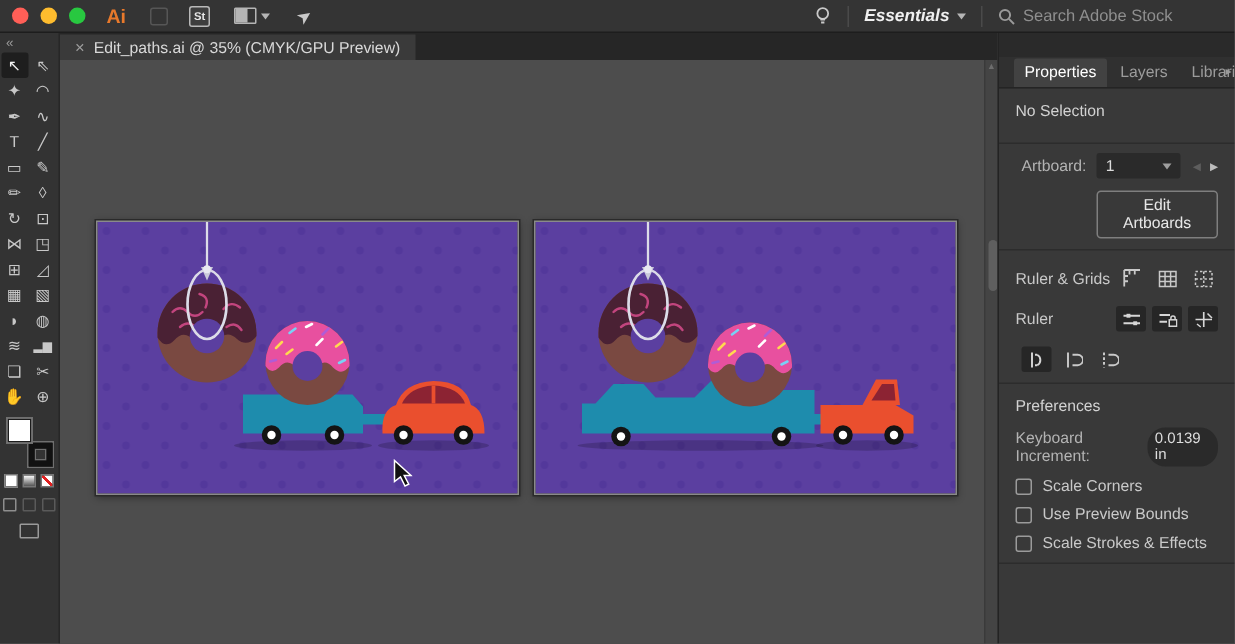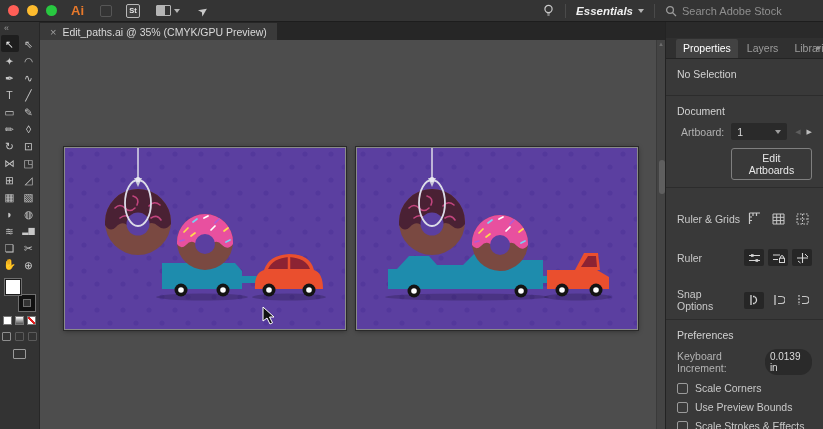--- a/index.html
+++ b/index.html
@@ -89,21 +89,21 @@
   .sec-title { color:#d2d2d2; margin-top:9px; }
   .no-sel { padding:9px 0 8px; color:#d2d2d2; }
   .flabel { width:58px; text-align:right; margin-right:7px; color:#b3b3b3; }
   .dropdown { width:66px; height:17px; background:#2a2a2a; border-radius:2px; display:flex;
     align-items:center; padding:0 6px; color:#dcdcdc; }
   .dropdown .caret { margin-left:auto; border-top-color:#9e9e9e; }
   .ab-arrows { display:flex; gap:6px; margin-left:8px; font-size:7px; }
   .ab-prev { color:#5e5e5e; } .ab-next { color:#bdbdbd; }
   .btn { display:inline-block; border:1px solid #7f7f7f; border-radius:3px; color:#e8e8e8;
     background:transparent; padding:3px 9px; font-size:10.5px; font-family:inherit; }
-  .icon-row { margin-top:22px; }
+  .icon-row { margin-top:10px; }
   .icon-row .lbl { flex:1; color:#c9c9c9; }
   .icon-btn { width:20px; height:17px; display:flex; align-items:center; justify-content:center;
     margin-left:4px; }
   .icon-btn.pressed { background:#262626; border-radius:2px; }
   .kbrow { margin-top:8px; }
   .kbval { margin-left:auto; background:#2a2a2a; border-radius:12px; padding:2px 5px; color:#dddddd;
     font-size:10px; }
   .cbrow { margin-top:7px; display:flex; align-items:center; gap:7px; }
   .cbox { width:11px; height:11px; border:1px solid #9b9b9b; border-radius:2px; background:transparent; }
 </style>
@@ -371,21 +371,20 @@
       <span class="ptab active">Properties</span>
       <span class="ptab">Layers</span>
       <span class="ptab">Libraries</span>
       <span class="panel-expand">▸</span>
     </div>
 
     <div class="pbody">
       <div class="no-sel">No Selection</div>
       <div class="pdiv"></div>
 
-      <div class="sec-title">Document</div>
 
 
       <div class="prow" style="margin-top:6px;">
         <span class="flabel">Artboard:</span>
         <span class="dropdown">
           <span>1</span>
           <span class="caret"></span>
         </span>
         <span class="ab-arrows">
           <span class="ab-prev">◀</span>
@@ -437,21 +436,20 @@
         </span>
         <span class="icon-btn pressed">
           <svg width="13" height="12" viewBox="0 0 13 12">
             <path d="M6.5 1 V11 M1 6 H12" stroke="#d6d6d6" stroke-width="1.1"></path>
             <path d="M9 2 L12 5 M2 9 L4.5 11" stroke="#d6d6d6" stroke-width="1"></path>
           </svg>
         </span>
       </div>
 
       <div class="prow icon-row">
-        <span class="lbl">Snap Options</span>
         <span class="icon-btn pressed">
           <svg width="13" height="12" viewBox="0 0 13 12">
             <path d="M3 1 V11" stroke="#d6d6d6" stroke-width="1.3"></path>
             <path d="M6.5 2.5 a4 4 0 0 1 0 7" stroke="#d6d6d6" stroke-width="1.3" fill="none"></path>
             <path d="M6.5 2.5 H5 M6.5 9.5 H5" stroke="#d6d6d6" stroke-width="1.3"></path>
           </svg>
         </span>
         <span class="icon-btn">
           <svg width="13" height="12" viewBox="0 0 13 12">
             <path d="M3 1 V11" stroke="#c9c9c9" stroke-width="1.3"></path>

